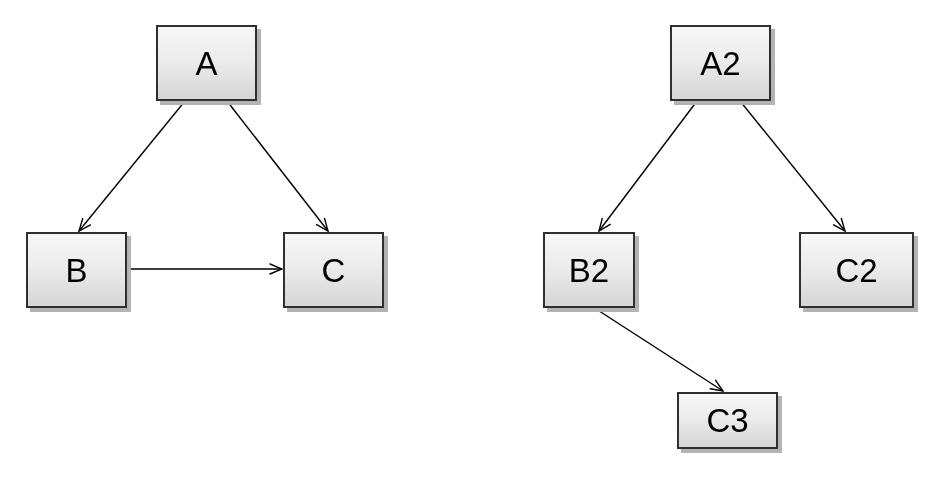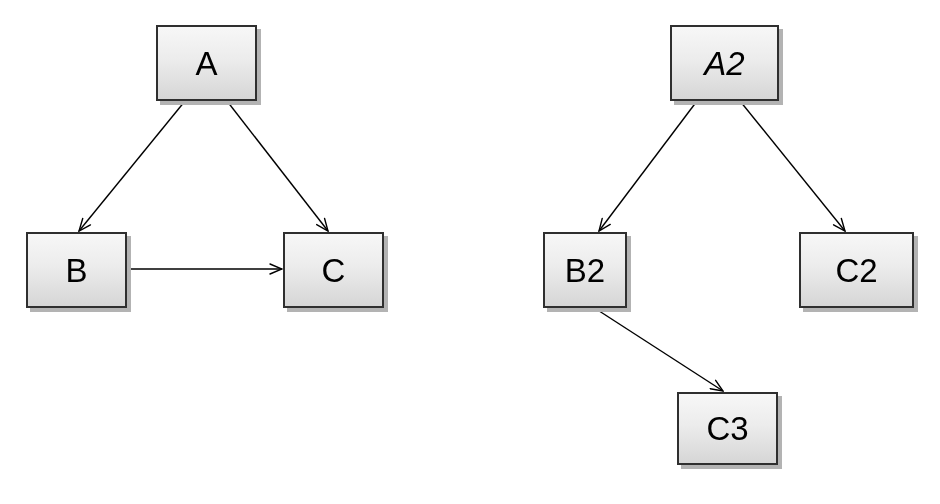--- a/index.html
+++ b/index.html
@@ -61,25 +61,25 @@
 
 <div class="node" style="left: 156px; top: 25px; width: 101px; height: 76px;">
       <span class="node-label">A</span>
     </div>
     <div class="node" style="left: 26px; top: 232px; width: 101px; height: 76px;">
       <span class="node-label">B</span>
     </div>
     <div class="node" style="left: 283px; top: 232px; width: 101px; height: 76px;">
       <span class="node-label">C</span>
     </div>
-    <div class="node" style="left: 670px; top: 25px; width: 109px; height: 76px; font-style: italic;">
+    <div class="node" style="left: 670px; top: 25px; width: 101px; height: 76px;">
       <span class="node-label">A2</span>
     </div>
-    <div class="node" style="left: 543px; top: 232px; width: 84px; height: 76px;">
+    <div class="node" style="left: 543px; top: 232px; width: 92px; height: 76px;">
       <span class="node-label">B2</span>
     </div>
     <div class="node" style="left: 799px; top: 232px; width: 115px; height: 76px;">
       <span class="node-label">C2</span>
     </div>
-    <div class="node" style="left: 677px; top: 392px; width: 101px; height: 73px;">
+    <div class="node" style="left: 677px; top: 392px; width: 101px; height: 57px;">
       <span class="node-label">C3</span>
     </div>
   </div>
 
 </body></html>

